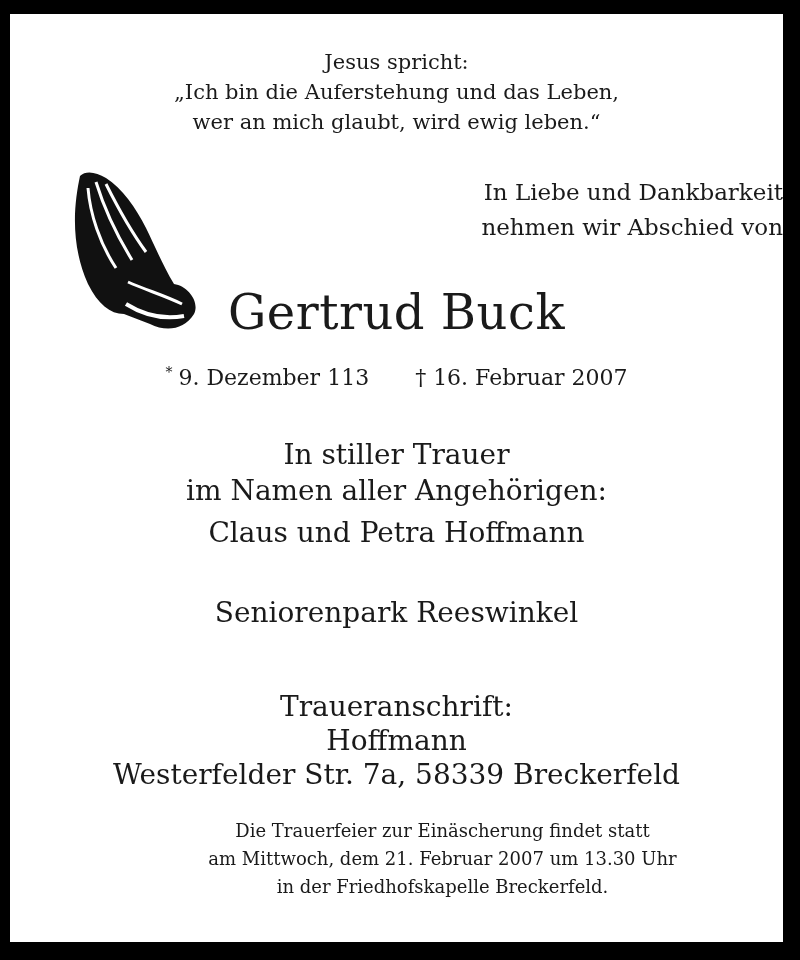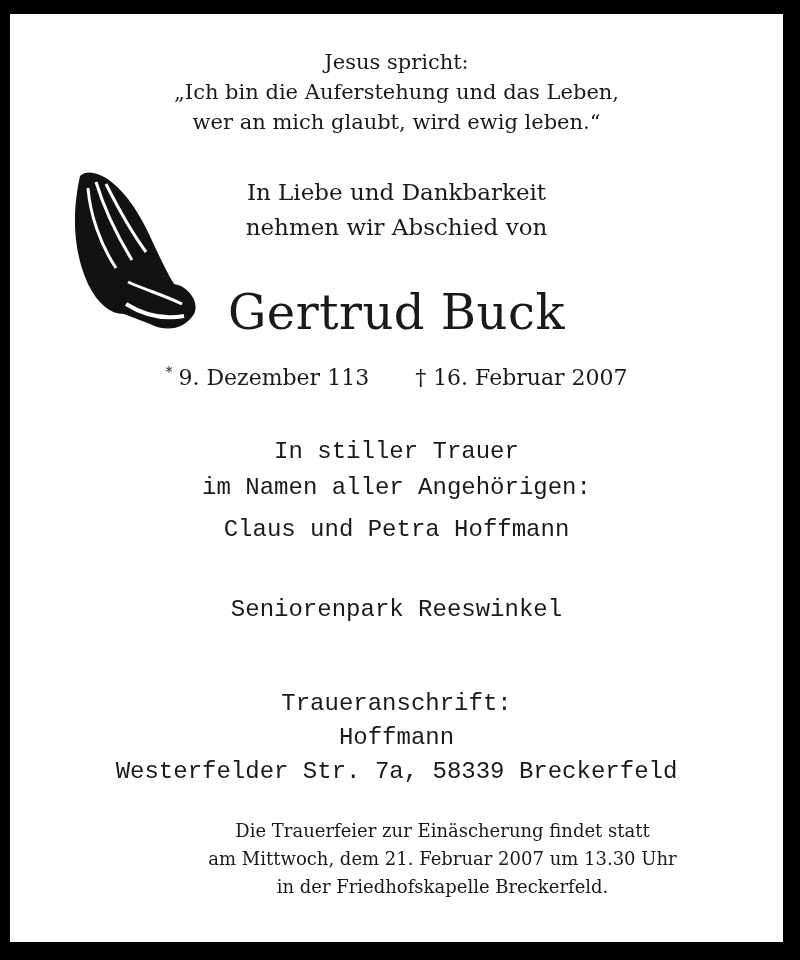--- a/index.html
+++ b/index.html
@@ -8,24 +8,24 @@
       position: relative; overflow: hidden;
       font-family: "DejaVu Serif", "Liberation Serif", serif;
       color: #1a1a1a;
     }
     .card {
       position: absolute; left: 10px; top: 14px; width: 773px; height: 928px;
       background: #fff;
     }
     .line { position: absolute; left: 0; width: 100%; text-align: center; white-space: nowrap; }
     .quote { font-size: 21px; }
-    .intro { font-size: 23px; }
+    .intro { font-size: 23px; text-align: right; }
     .name { font-size: 48px; letter-spacing: 0.5px; }
     .dates { font-size: 22px; }
-    .mid { font-size: 24px; font-family: Liberation Mono, monospace; }
+    .mid { font-size: 28px; }
     .small { font-size: 18px; margin-left: 46px; }
     .hands { position: absolute; left: 56px; top: 150px; width: 136px; height: 180px; }
     .dates-row { position: absolute; top: 350px; left: 0; width: 100%; text-align: center; }
     .dates-row span { display: inline-block; }
     .star { font-size: 14px; vertical-align: super; margin-right: 6px; }
   </style>
 </head>
 <body>
 
 <div class="card">

